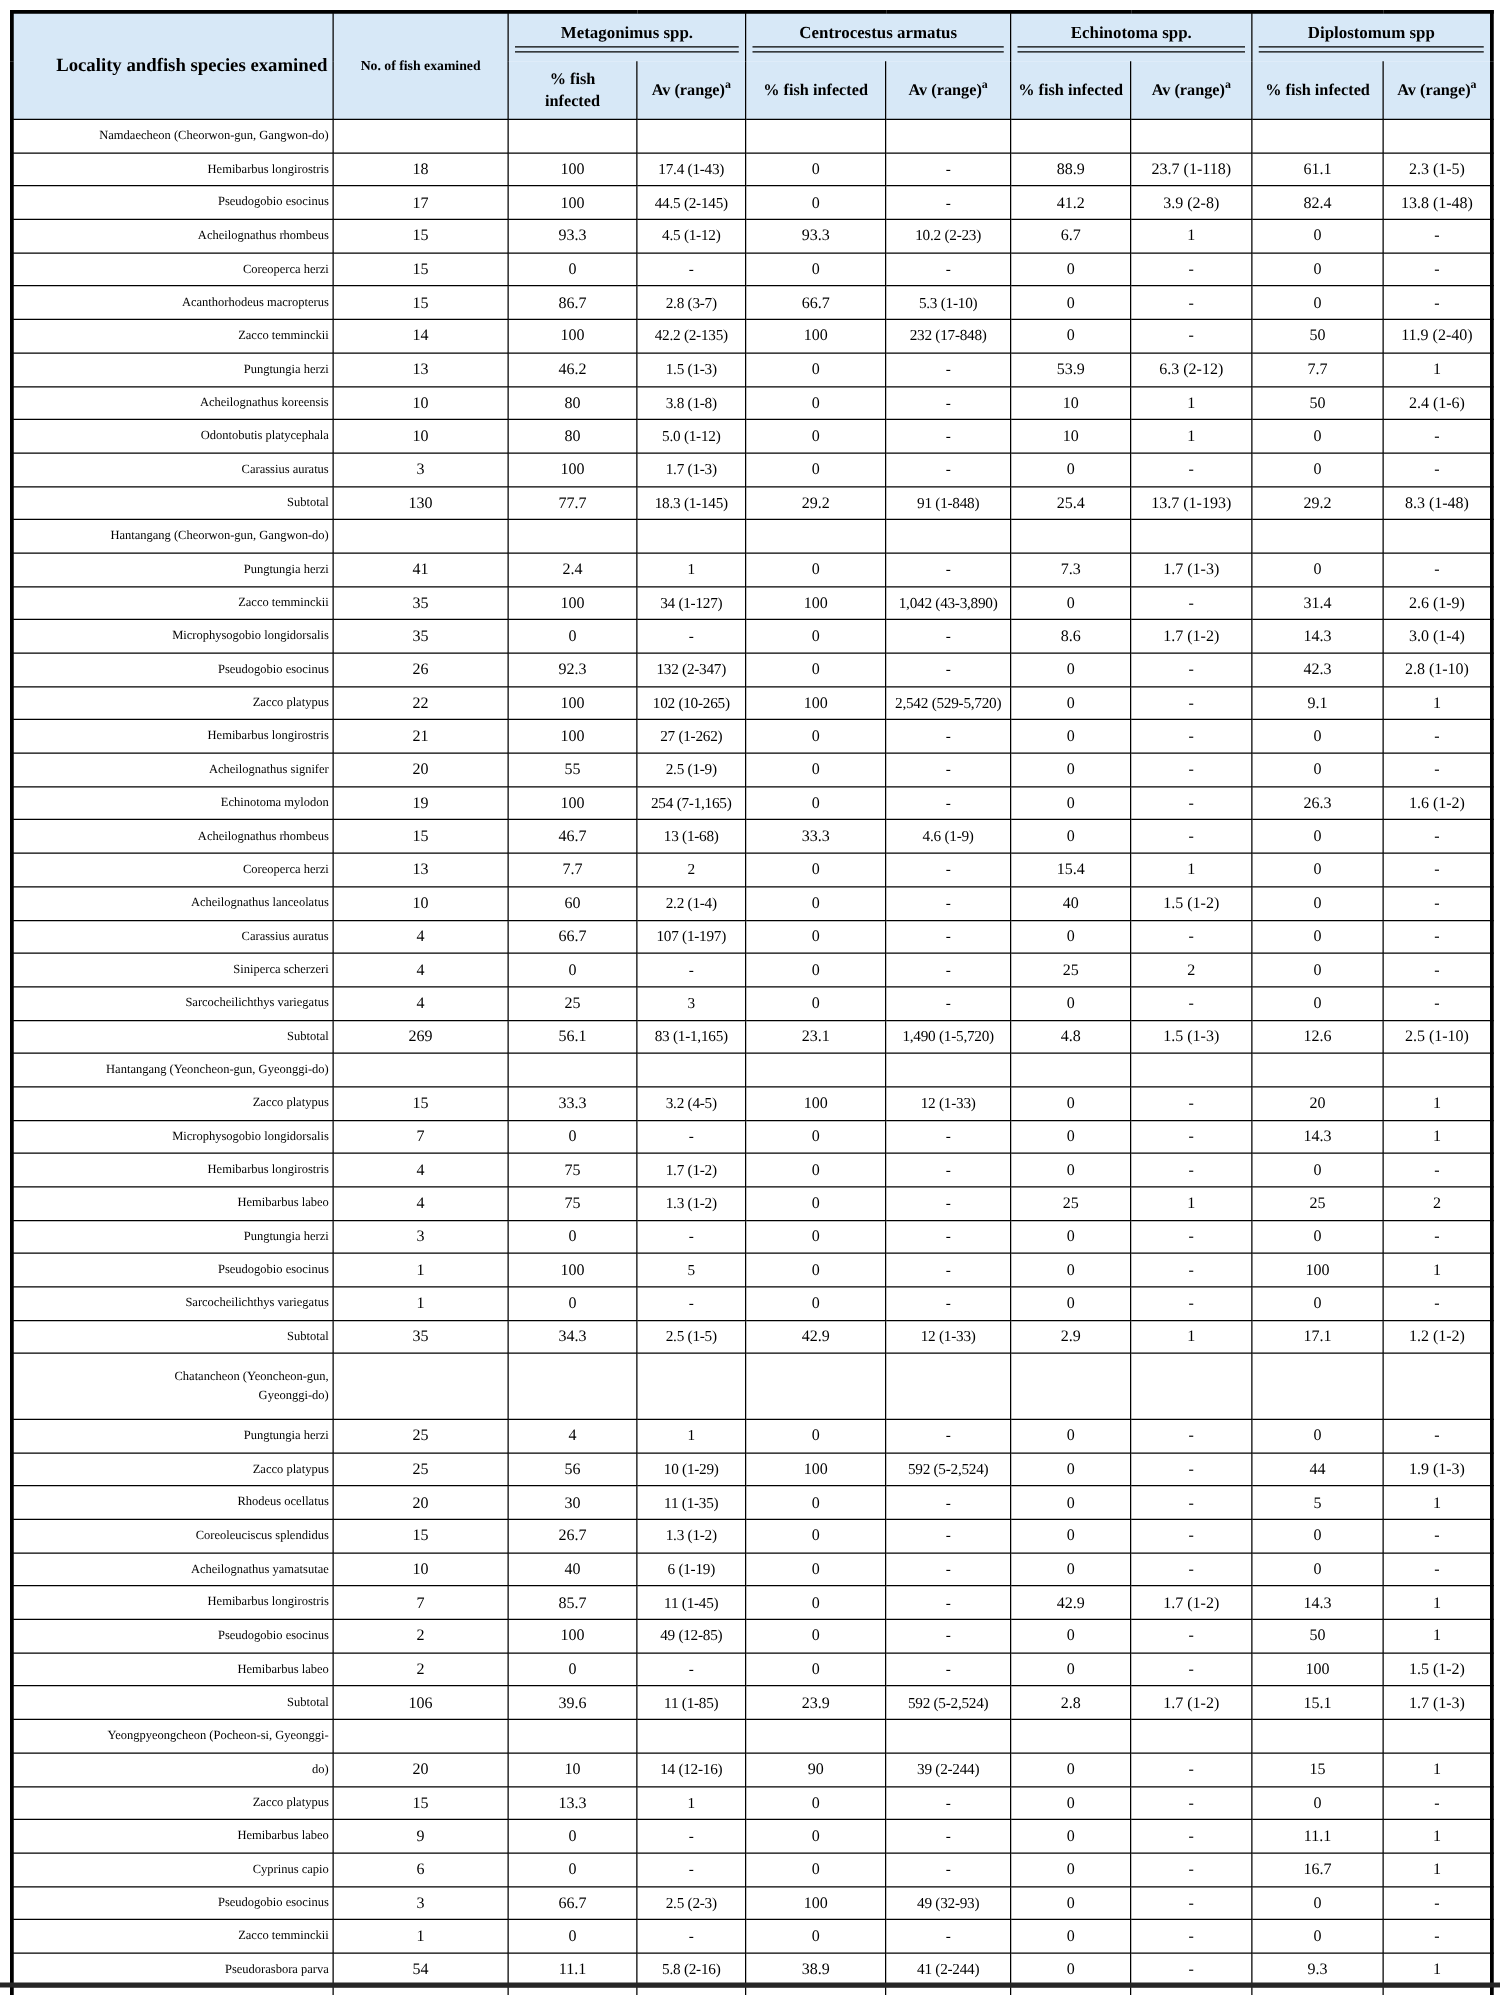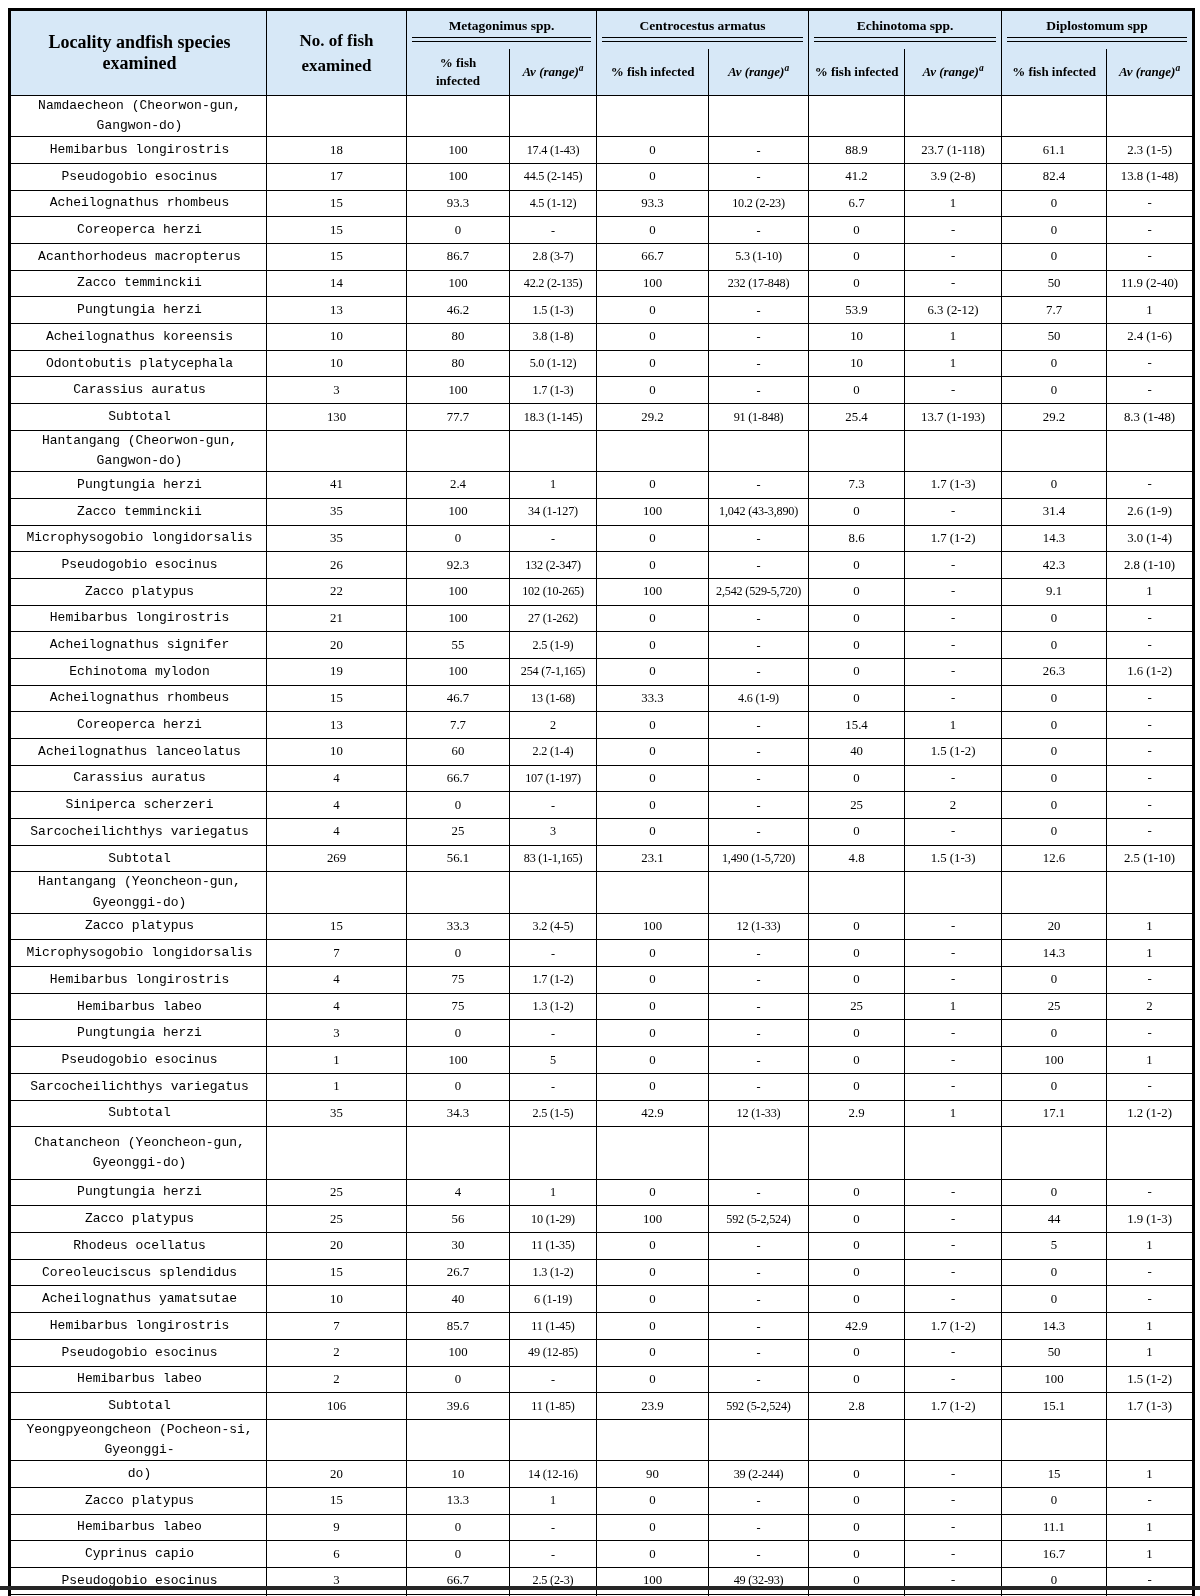--- a/index.html
+++ b/index.html
@@ -22,26 +22,26 @@
     border: 1.5px solid #000;
     vertical-align: middle;
     overflow: visible;
   }
   thead th {
     background: #d7e8f7;
     font-weight: bold;
     color: #000;
   }
   th.loc {
-    text-align: center;
-    font-size: 18px;
+    text-align: right;
+    font-size: 15px;
     padding: 0 4px 0 6px;
   }
   th.cnt {
-    font-size: 17px;
+    font-size: 11px;
     padding: 0 18px;
     line-height: 1.5;
   }
   th.group {
     border-bottom-style: hidden;
     height: 38px;
     padding: 0;
     vertical-align: top;
   }
   .glabel {
@@ -59,41 +59,40 @@
     margin: 3px 5px 0 5px;
   }
   th.sub {
     border-top-style: hidden;
     font-size: 13px;
     height: 46px;
     text-align: center;
     padding: 0 1px;
   }
   th.sub.pre { white-space: pre-line; line-height: 1.4; }
-  th.sub.av  { white-space: nowrap; font-style: italic; }
+  th.sub.av  { white-space: nowrap; }
   sup {
     font-size: 9.5px;
     vertical-align: super;
     line-height: 0;
   }
   tbody td {
     height: 25.7px;
     text-align: center;
     font-size: 12.8px;
     white-space: nowrap;
     padding: 0 1px;
     color: #000;
   }
   tbody td.name-cell {
-    text-align: center;
+    text-align: right;
     padding: 0 3px 0 5px;
-    font-size: 13px;
+    font-size: 10px;
     white-space: pre-line;
     line-height: 1.55;
-    font-family: Liberation Mono, monospace;
   }
   tbody td:nth-child(4),
   tbody td:nth-child(6) {
     font-size: 12.2px;
     letter-spacing: -0.2px;
   }
   tr.tall td { height: 51.5px; }
   .bottom-rule {
     position: absolute;
     left: 0; top: 1586px;

